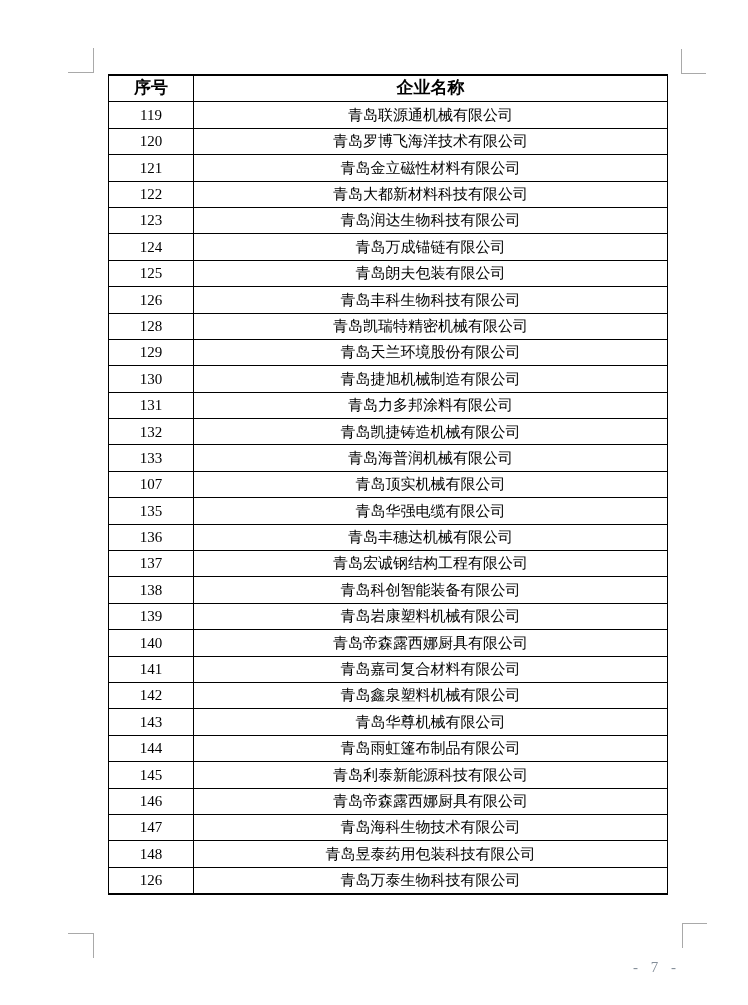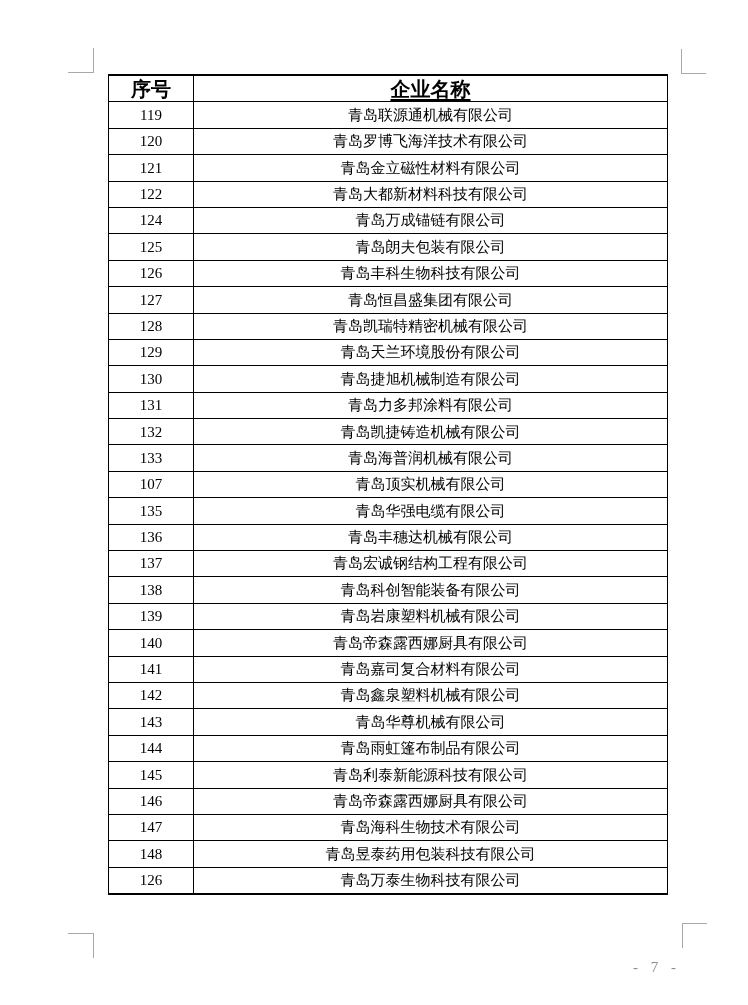--- a/index.html
+++ b/index.html
@@ -56,27 +56,26 @@
     text-align: center;
     vertical-align: middle;
     padding: 0;
     height: 25.4px;
     font-size: 15px;
     line-height: 1.1;
     white-space: nowrap;
     overflow: hidden;
   }
   table.company th {
-    font-size: 20px;
+    font-size: 17px;
     font-weight: bold;
   }
   col.col-no   { width: 85px; }
   col.col-name { width: 474px; }
   .underlined {
-    text-decoration: underline;
     text-underline-offset: 3px;
   }
   
   .page-number {
     position: absolute;
     left: 600px;
     top: 959px;
     width: 110px;
     text-align: center;
     font-size: 15px;
@@ -119,36 +118,36 @@
         </tr>
         <tr>
           <td>121</td>
           <td>青岛金立磁性材料有限公司</td>
         </tr>
         <tr>
           <td>122</td>
           <td>青岛大都新材料科技有限公司</td>
         </tr>
         <tr>
+          <td>123</td>
+          <td>青岛润达生物科技有限公司</td>
+        </tr>
+        <tr>
           <td>124</td>
           <td>青岛万成锚链有限公司</td>
         </tr>
         <tr>
           <td>125</td>
           <td>青岛朗夫包装有限公司</td>
         </tr>
         <tr>
           <td>126</td>
           <td>青岛丰科生物科技有限公司</td>
         </tr>
         <tr>
-          <td>127</td>
-          <td>青岛恒昌盛集团有限公司</td>
-        </tr>
-        <tr>
           <td>128</td>
           <td>青岛凯瑞特精密机械有限公司</td>
         </tr>
         <tr>
           <td>129</td>
           <td>青岛天兰环境股份有限公司</td>
         </tr>
         <tr>
           <td>130</td>
           <td>青岛捷旭机械制造有限公司</td>

